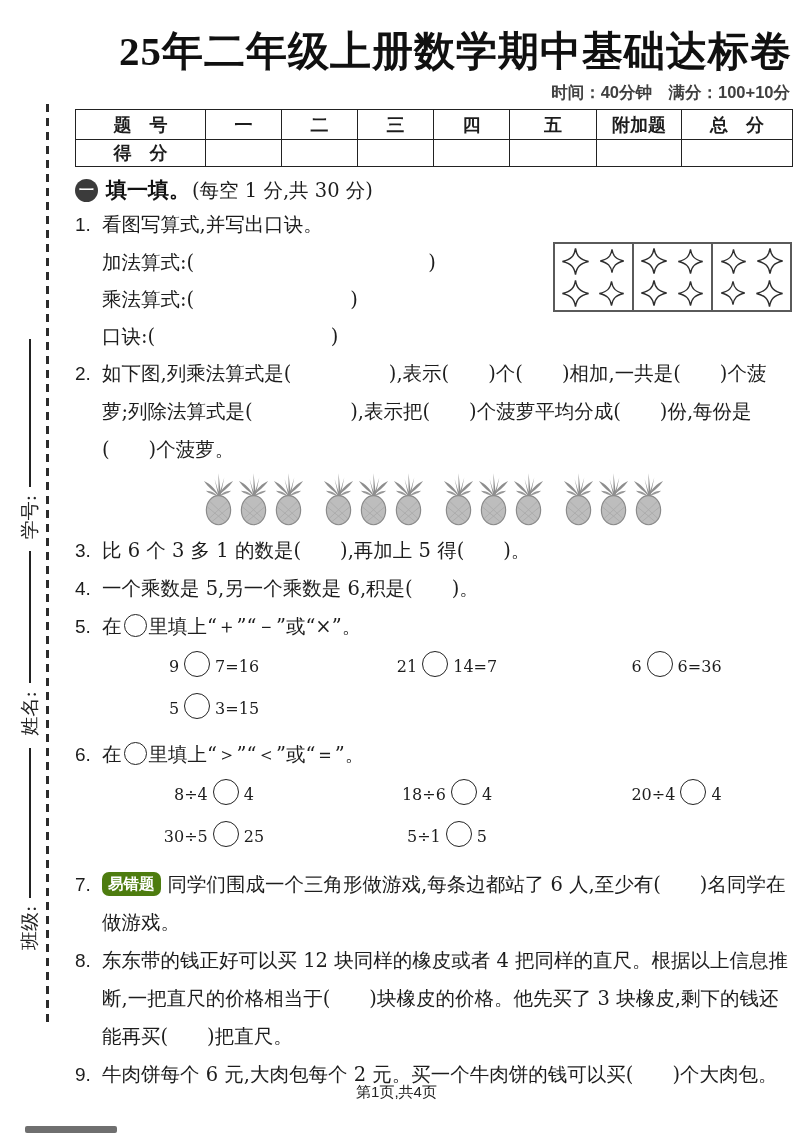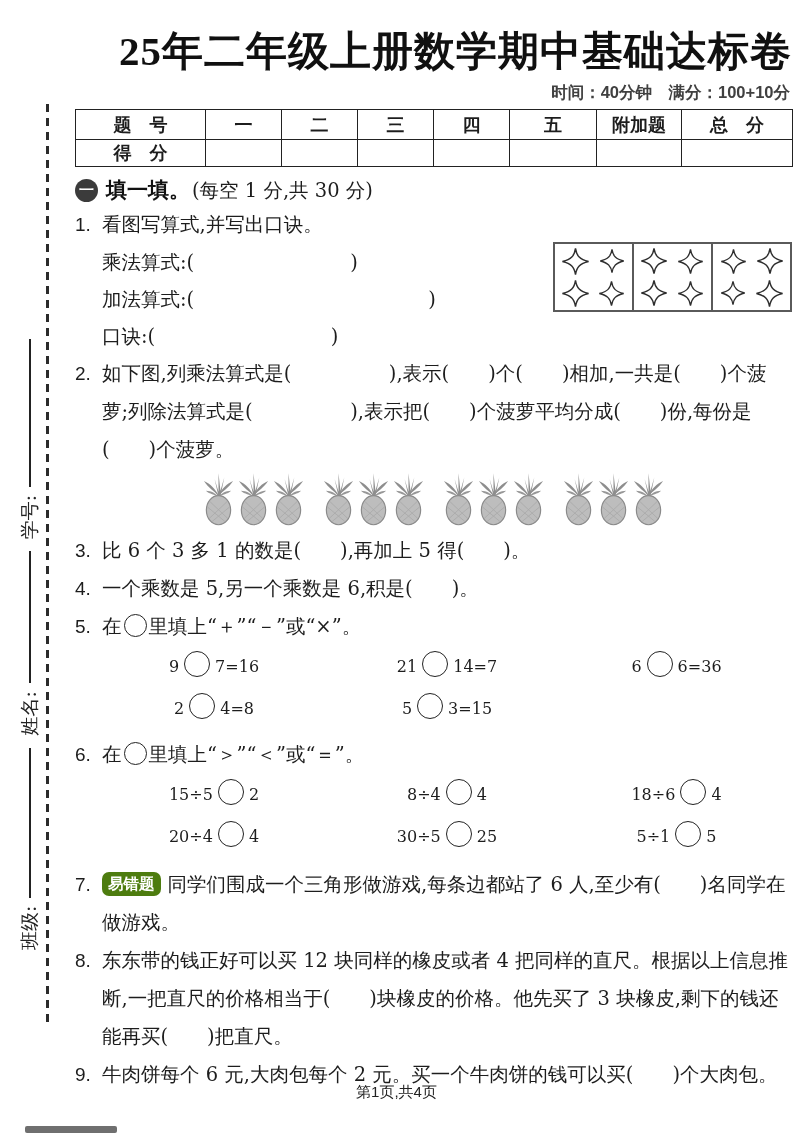--- a/index.html
+++ b/index.html
@@ -174,22 +174,22 @@
 
   <div class="sec-head">
     <span class="sec-badge">一</span>
     <span class="sec-title">填一填。</span>
     <span class="sec-note">(每空 1 分,共 30 分)</span>
   </div>
 
   <div class="q q1">
     <span class="qnum">1.</span>
     <div>看图写算式,并写出口诀。</div>
+    <div class="fill">加法算式:(　　　　　　　　　　　　)</div>
     <div class="fill">乘法算式:(　　　　　　　　)</div>
-    <div class="fill">加法算式:(　　　　　　　　　　　　)</div>
     <div class="fill">口诀:(　　　　　　　　　)</div>
     <div class="stars-box">
       <div class="sbox">
         <svg width="29" height="29">
             <use href="#star4"></use>
           </svg>
         <svg width="26" height="26">
             <use href="#star4"></use>
           </svg>
         <svg width="29" height="29">
@@ -293,30 +293,28 @@
   </div>
 
   <div class="q">
     <span class="qnum">5.</span>
     <span>在</span><span class="circ sm"></span><span>里填上“＋”“－”或“×”。</span>
   </div>
   <div class="eq-grid">
     <span class="eq"><span>9</span><span class="circ"></span><span>7=16</span></span>
     <span class="eq"><span>21</span><span class="circ"></span><span>14=7</span></span>
     <span class="eq"><span>6</span><span class="circ"></span><span>6=36</span></span>
-    <span class="eq"><span>2</span><span class="circ"></span><span>4=8</span></span>
     <span class="eq"><span>5</span><span class="circ"></span><span>3=15</span></span>
   </div>
 
   <div class="q" style="margin-top:6px;">
     <span class="qnum">6.</span>
     <span>在</span><span class="circ sm"></span><span>里填上“＞”“＜”或“＝”。</span>
   </div>
   <div class="eq-grid">
-    <span class="eq"><span>15÷5</span><span class="circ"></span><span>2</span></span>
     <span class="eq"><span>8÷4</span><span class="circ"></span><span>4</span></span>
     <span class="eq"><span>18÷6</span><span class="circ"></span><span>4</span></span>
     <span class="eq"><span>20÷4</span><span class="circ"></span><span>4</span></span>
     <span class="eq"><span>30÷5</span><span class="circ"></span><span>25</span></span>
     <span class="eq"><span>5÷1</span><span class="circ"></span><span>5</span></span>
   </div>
 
   <div class="q" style="margin-top:8px;">
     <span class="qnum">7.</span>
     <span class="badge7">易错题</span><span>同学们围成一个三角形做游戏,每条边都站了 6 人,至少有(　　)名同学在做游戏。</span>

